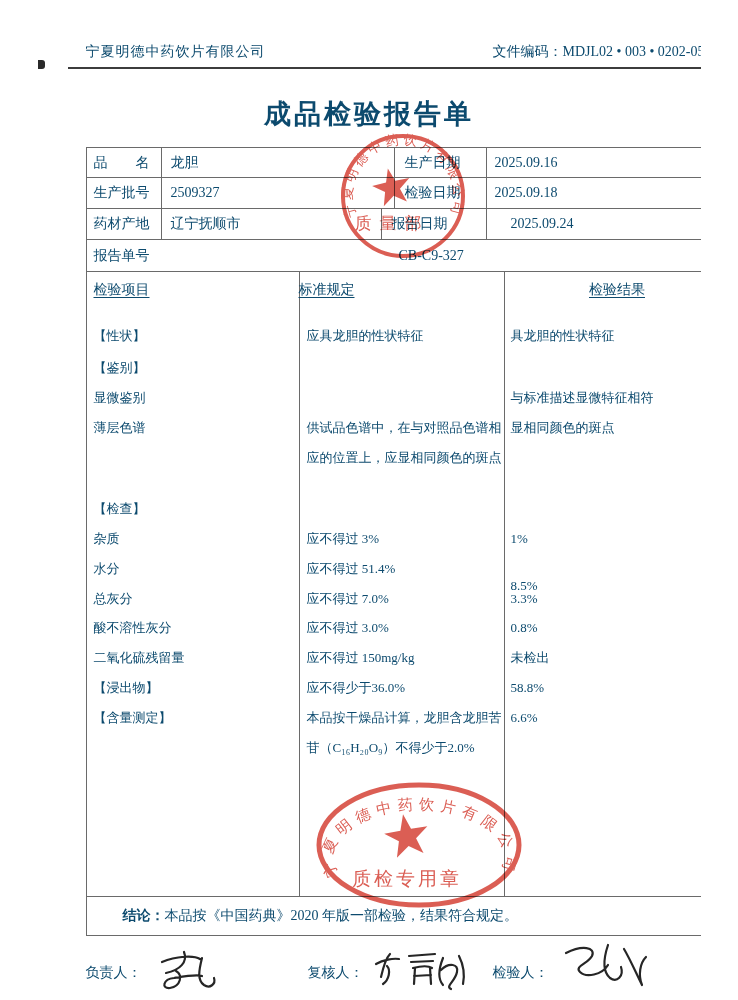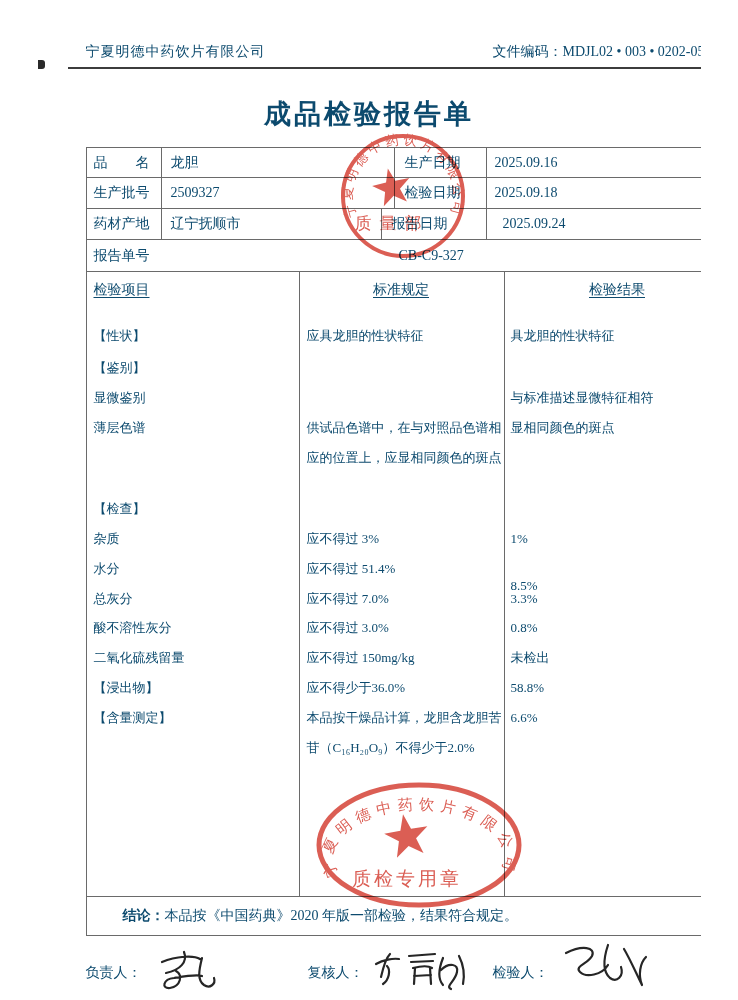--- a/index.html
+++ b/index.html
@@ -66,34 +66,34 @@
       <div class="icell" style="left:0;width:74px;padding-left:7px">生产批号</div>
       <div class="icell bl" style="left:74px;width:233px;padding-left:9px">2509327</div>
       <div class="icell bl" style="left:307px;width:92px;padding-left:10px">检验日期</div>
       <div class="icell bl" style="left:399px;width:245px;padding-left:8px">2025.09.18</div>
     </div>
 
     <div class="irow" style="top:61px;height:31px">
       <div class="icell" style="left:0;width:74px;padding-left:7px">药材产地</div>
       <div class="icell bl" style="left:74px;width:233px;padding-left:9px">辽宁抚顺市</div>
       <div class="icell bl" style="left:294px;width:92px;padding-left:10px">报告日期</div>
-      <div class="icell bl" style="left:399px;width:245px;padding-left:16px">2025.09.24</div>
+      <div class="icell bl" style="left:399px;width:245px;padding-left:24px">2025.09.24</div>
     </div>
 
     <div class="irow" style="top:92px;height:32px">
       <div class="icell" style="left:0;width:120px;padding-left:7px">报告单号</div>
       <div class="icell" style="left:312px;width:300px">CB-C9-327</div>
     </div>
 
     <div class="main-body">
       <div class="vline" style="left:212px"></div>
       <div class="vline" style="left:417px"></div>
 
       <div class="col-head" style="left:7px">检验项目</div>
-      <div class="col-head" style="left:212px;width:205px;text-align:center">标准规定</div>
+      <div class="col-head" style="left:212px;width:205px;">标准规定</div>
       <div class="col-head" style="left:417px;width:227px;text-align:center">检验结果</div>
 
       <div class="ln" style="left:7px;top:54px">【性状】</div>
       <div class="ln" style="left:7px;top:86px">【鉴别】</div>
       <div class="ln" style="left:7px;top:116px">显微鉴别</div>
       <div class="ln" style="left:7px;top:146px">薄层色谱</div>
       <div class="ln" style="left:7px;top:227px">【检查】</div>
       <div class="ln" style="left:7px;top:257px">杂质</div>
       <div class="ln" style="left:7px;top:287px">水分</div>
       <div class="ln" style="left:7px;top:317px">总灰分</div>

